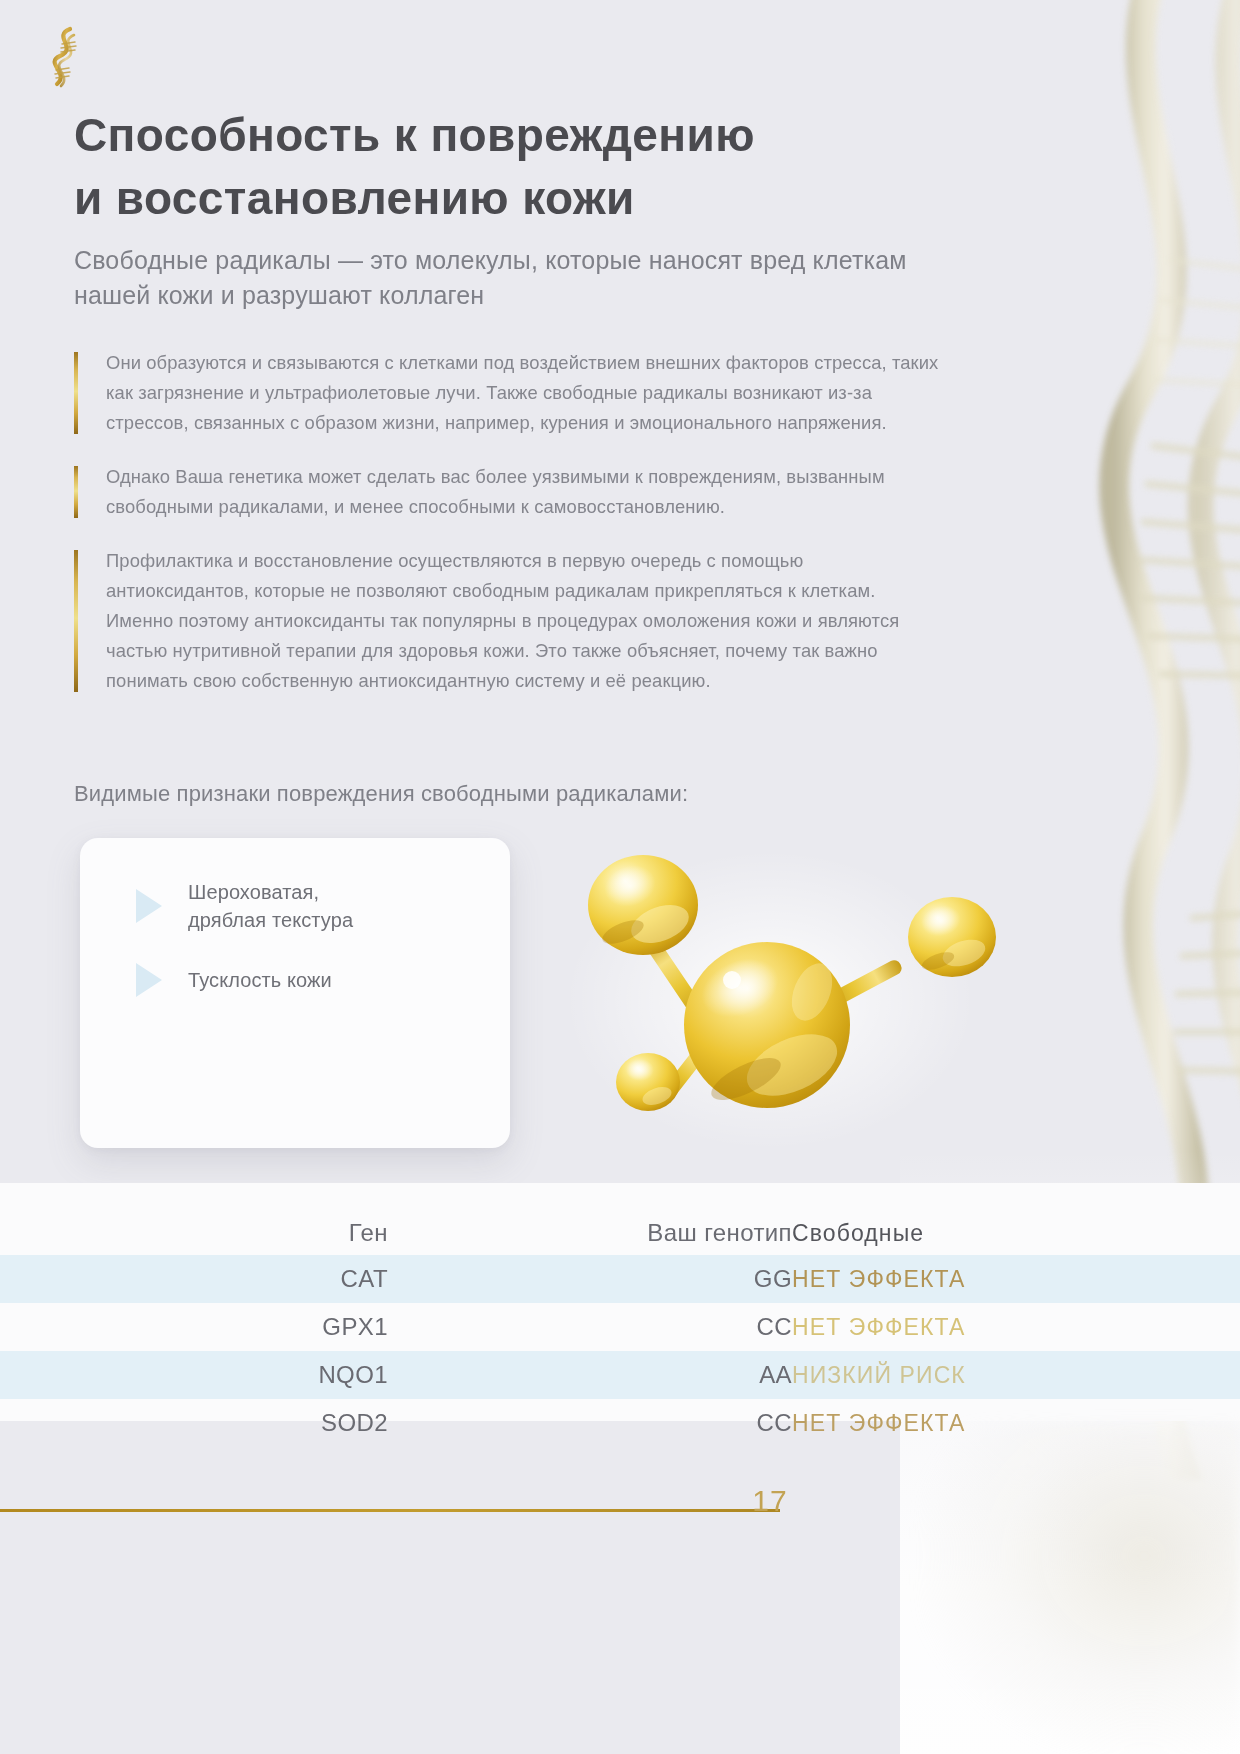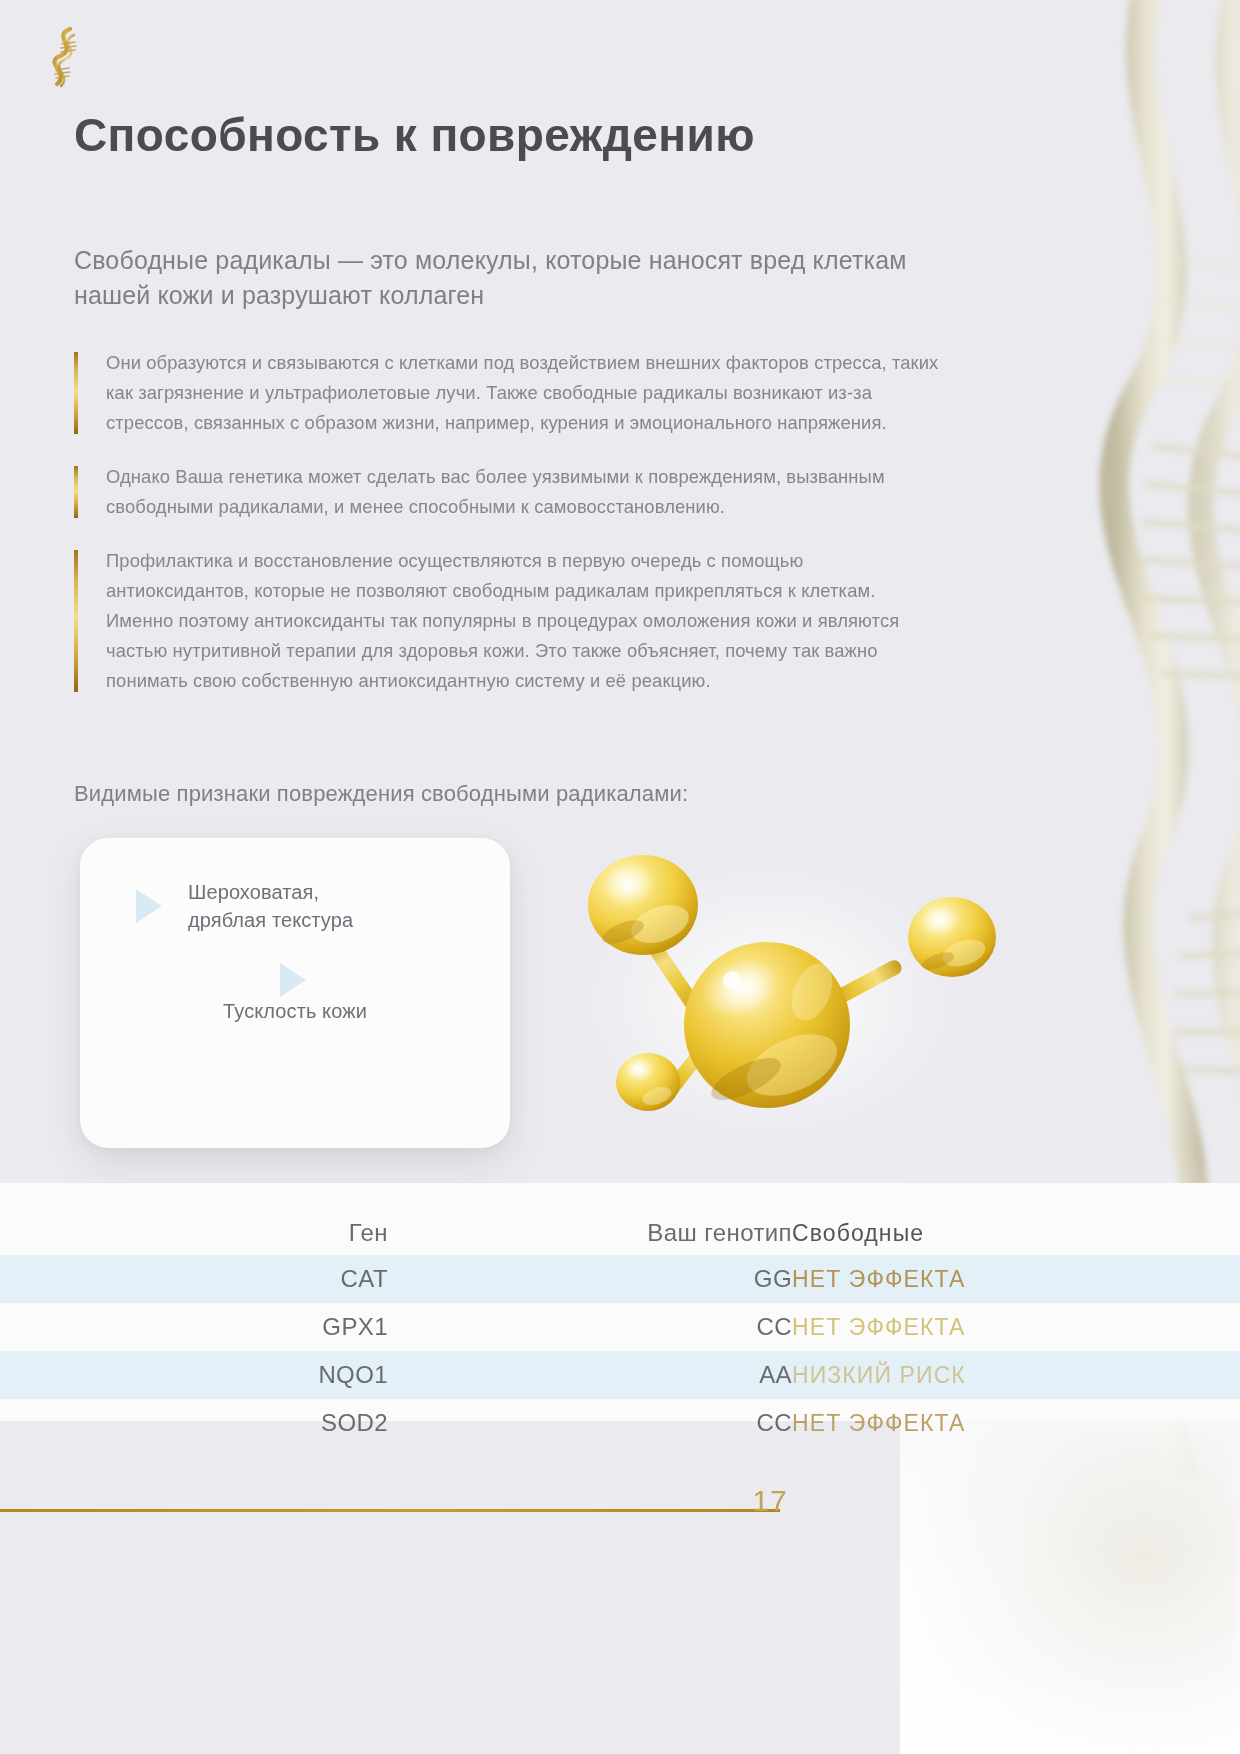--- a/index.html
+++ b/index.html
@@ -94,29 +94,29 @@
     font-weight:300;
     letter-spacing:.15px;
     color:#7f8088;
   }
 
   
   .signs-card{
     position:absolute; left:80px; top:838px;
     width:430px; height:310px;
     background:#fcfcfd;
-    border-radius:28px;
+    border-radius:18px;
     box-shadow:0 14px 34px rgba(110,112,128,.17), 0 2px 8px rgba(110,112,128,.07);
     padding:40px 34px 0 34px;
   }
   .sign-row{
     display:flex; align-items:center;
     margin-bottom:28px;
   }
-  .sign-row:last-child{ margin-bottom:0;flex-direction:column; }
+  .sign-row:last-child{ margin-bottom:0; }
   .tri{
     flex:0 0 auto;
     width:0; height:0;
     margin-right:26px; margin-left:22px;
     border-left:26px solid #d9eaf4;
     border-top:17px solid transparent;
     border-bottom:17px solid transparent;
   }
   .sign-text{
     font-size:20px;
@@ -261,20 +261,21 @@
         <line x1="17" y1="26" x2="31" y2="24"></line>
         <line x1="12" y1="44" x2="25" y2="42"></line>
         <line x1="11" y1="48" x2="26" y2="46"></line>
         <line x1="12" y1="52" x2="25" y2="50"></line>
       </g>
     </svg>
   </div>
 
   <h1 class="title">
     <span>Способность к повреждению</span><br>
+    <span>и восстановлению кожи</span>
   </h1>
 
   <p class="subtitle">Свободные радикалы — это молекулы, которые наносят вред клеткам нашей кожи и разрушают коллаген</p>
 
   <div class="paras">
     <div class="para">
       <span class="bar"></span>
       <p>Они образуются и связываются с клетками под воздействием внешних факторов стресса, таких как загрязнение и ультрафиолетовые лучи. Также свободные радикалы возникают из-за стрессов, связанных с образом жизни, например, курения и эмоционального напряжения.</p>
     </div>
     <div class="para">

